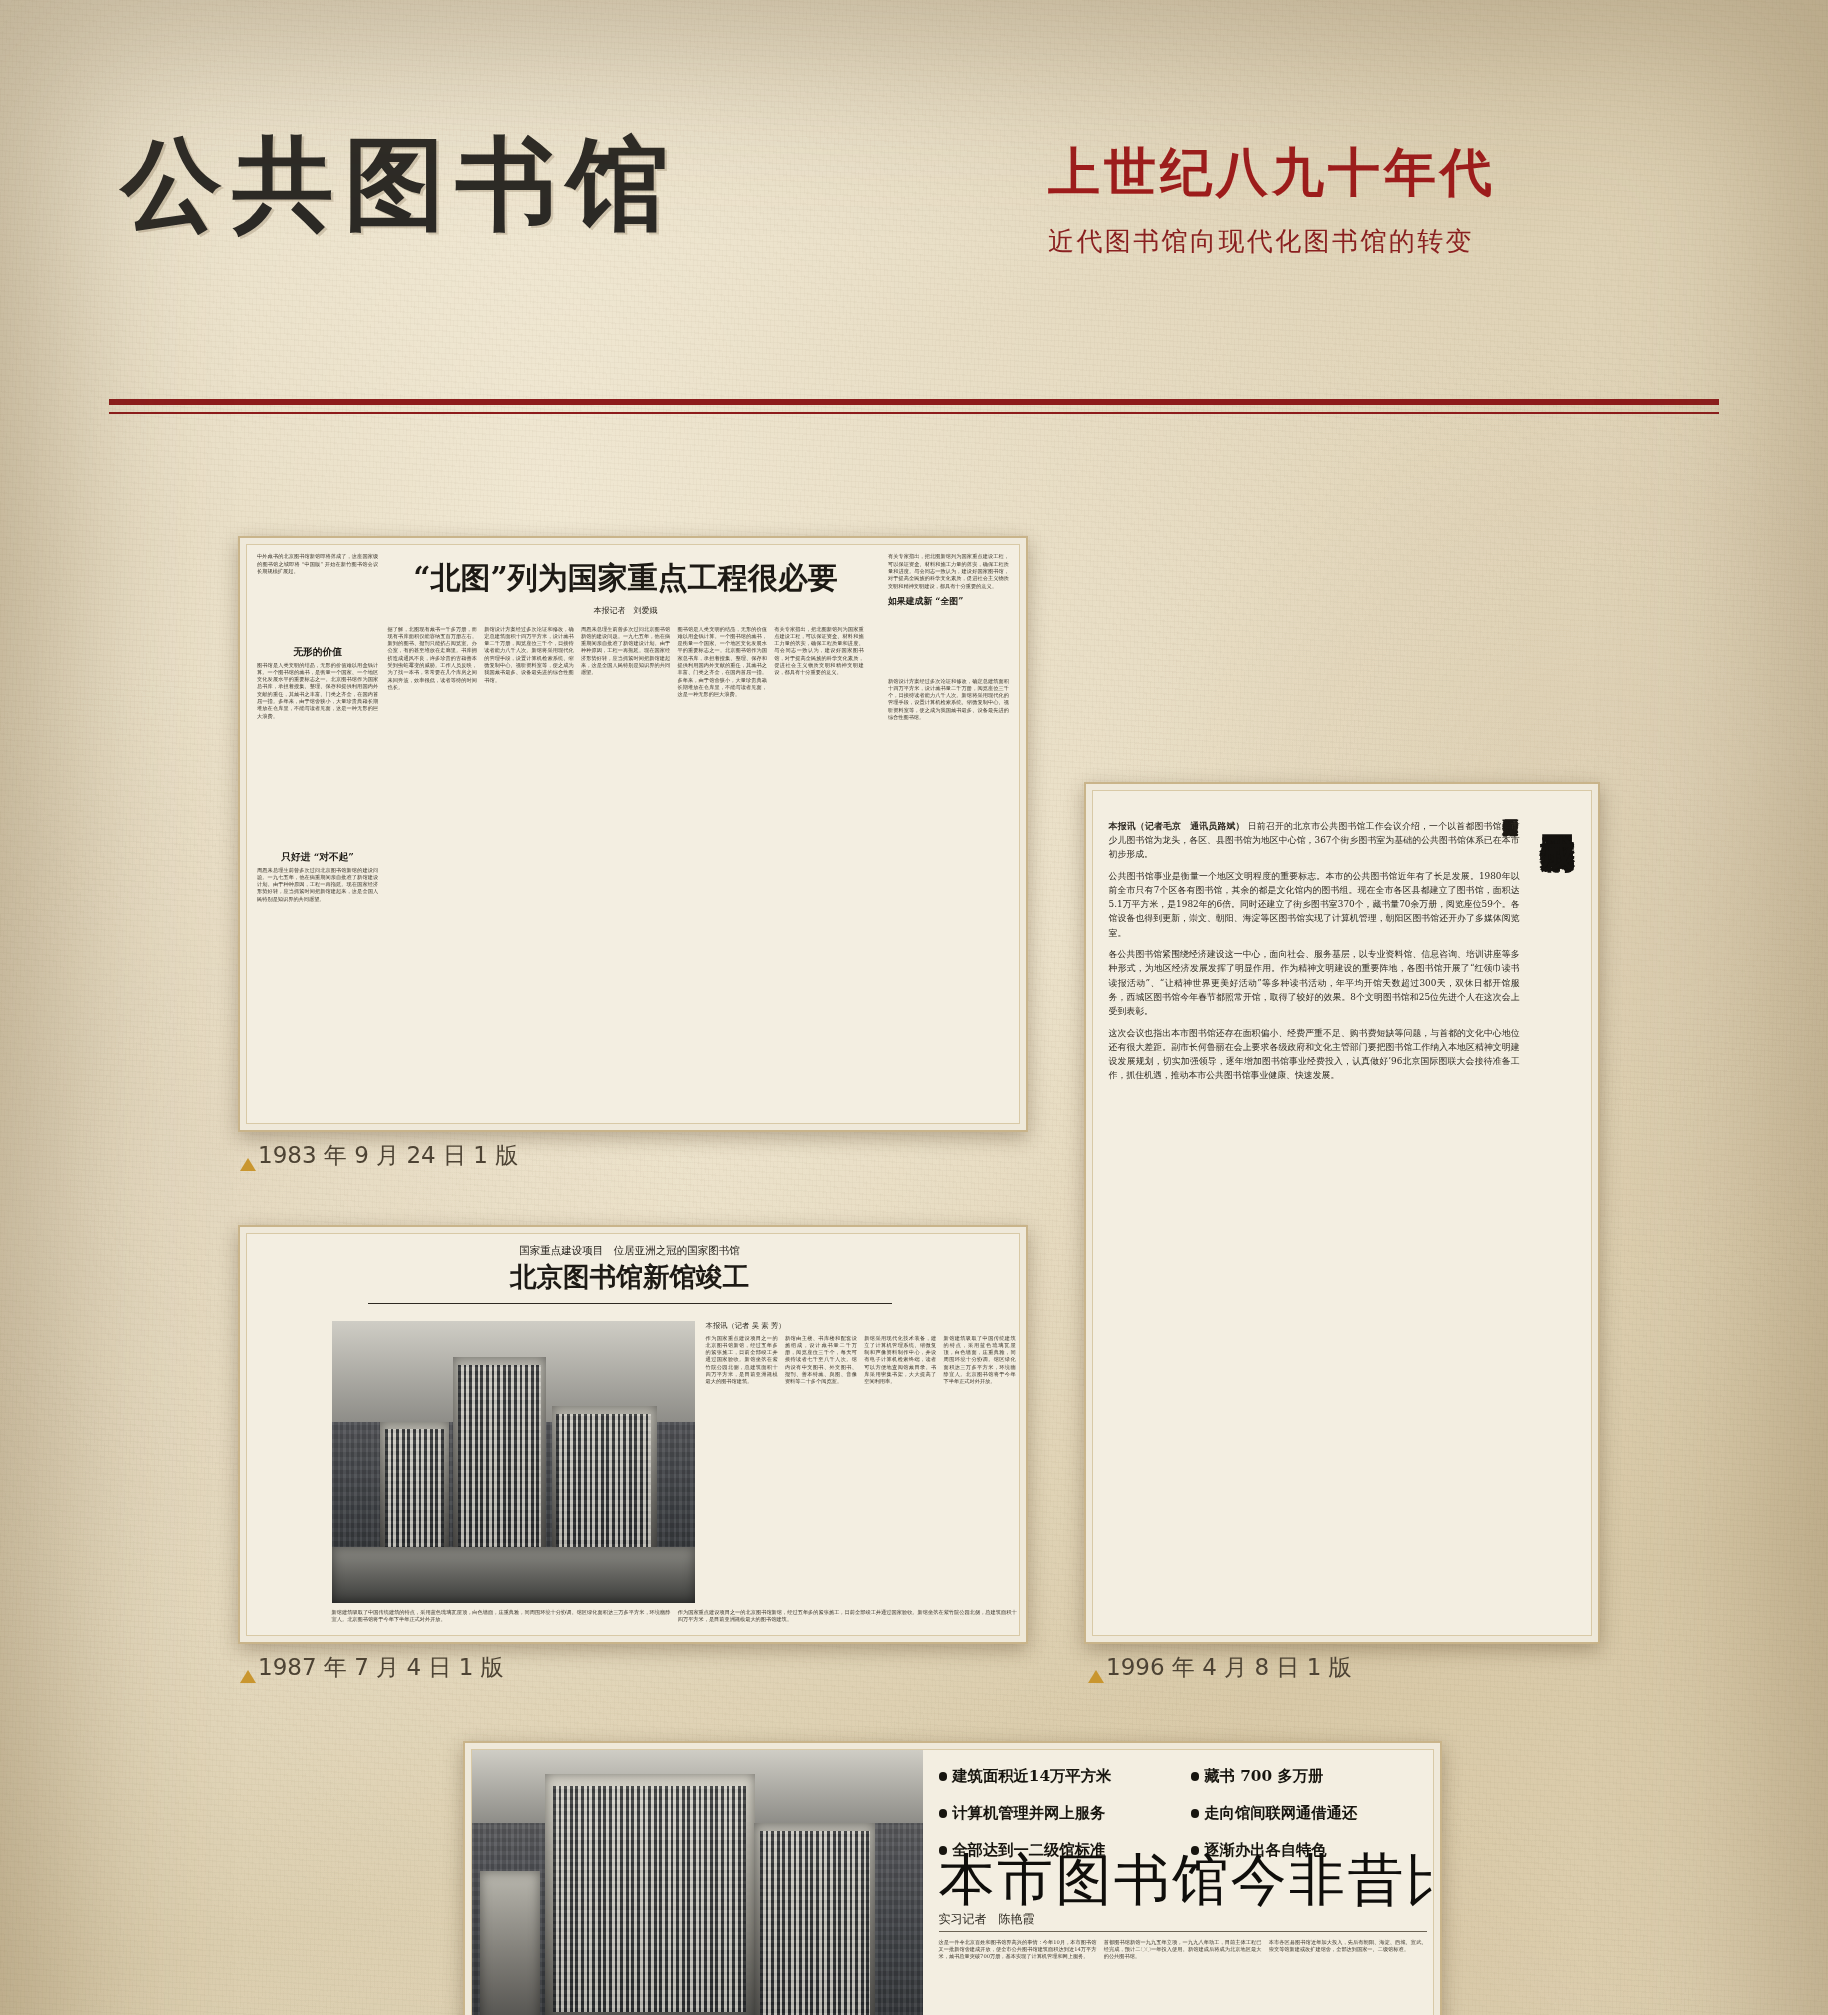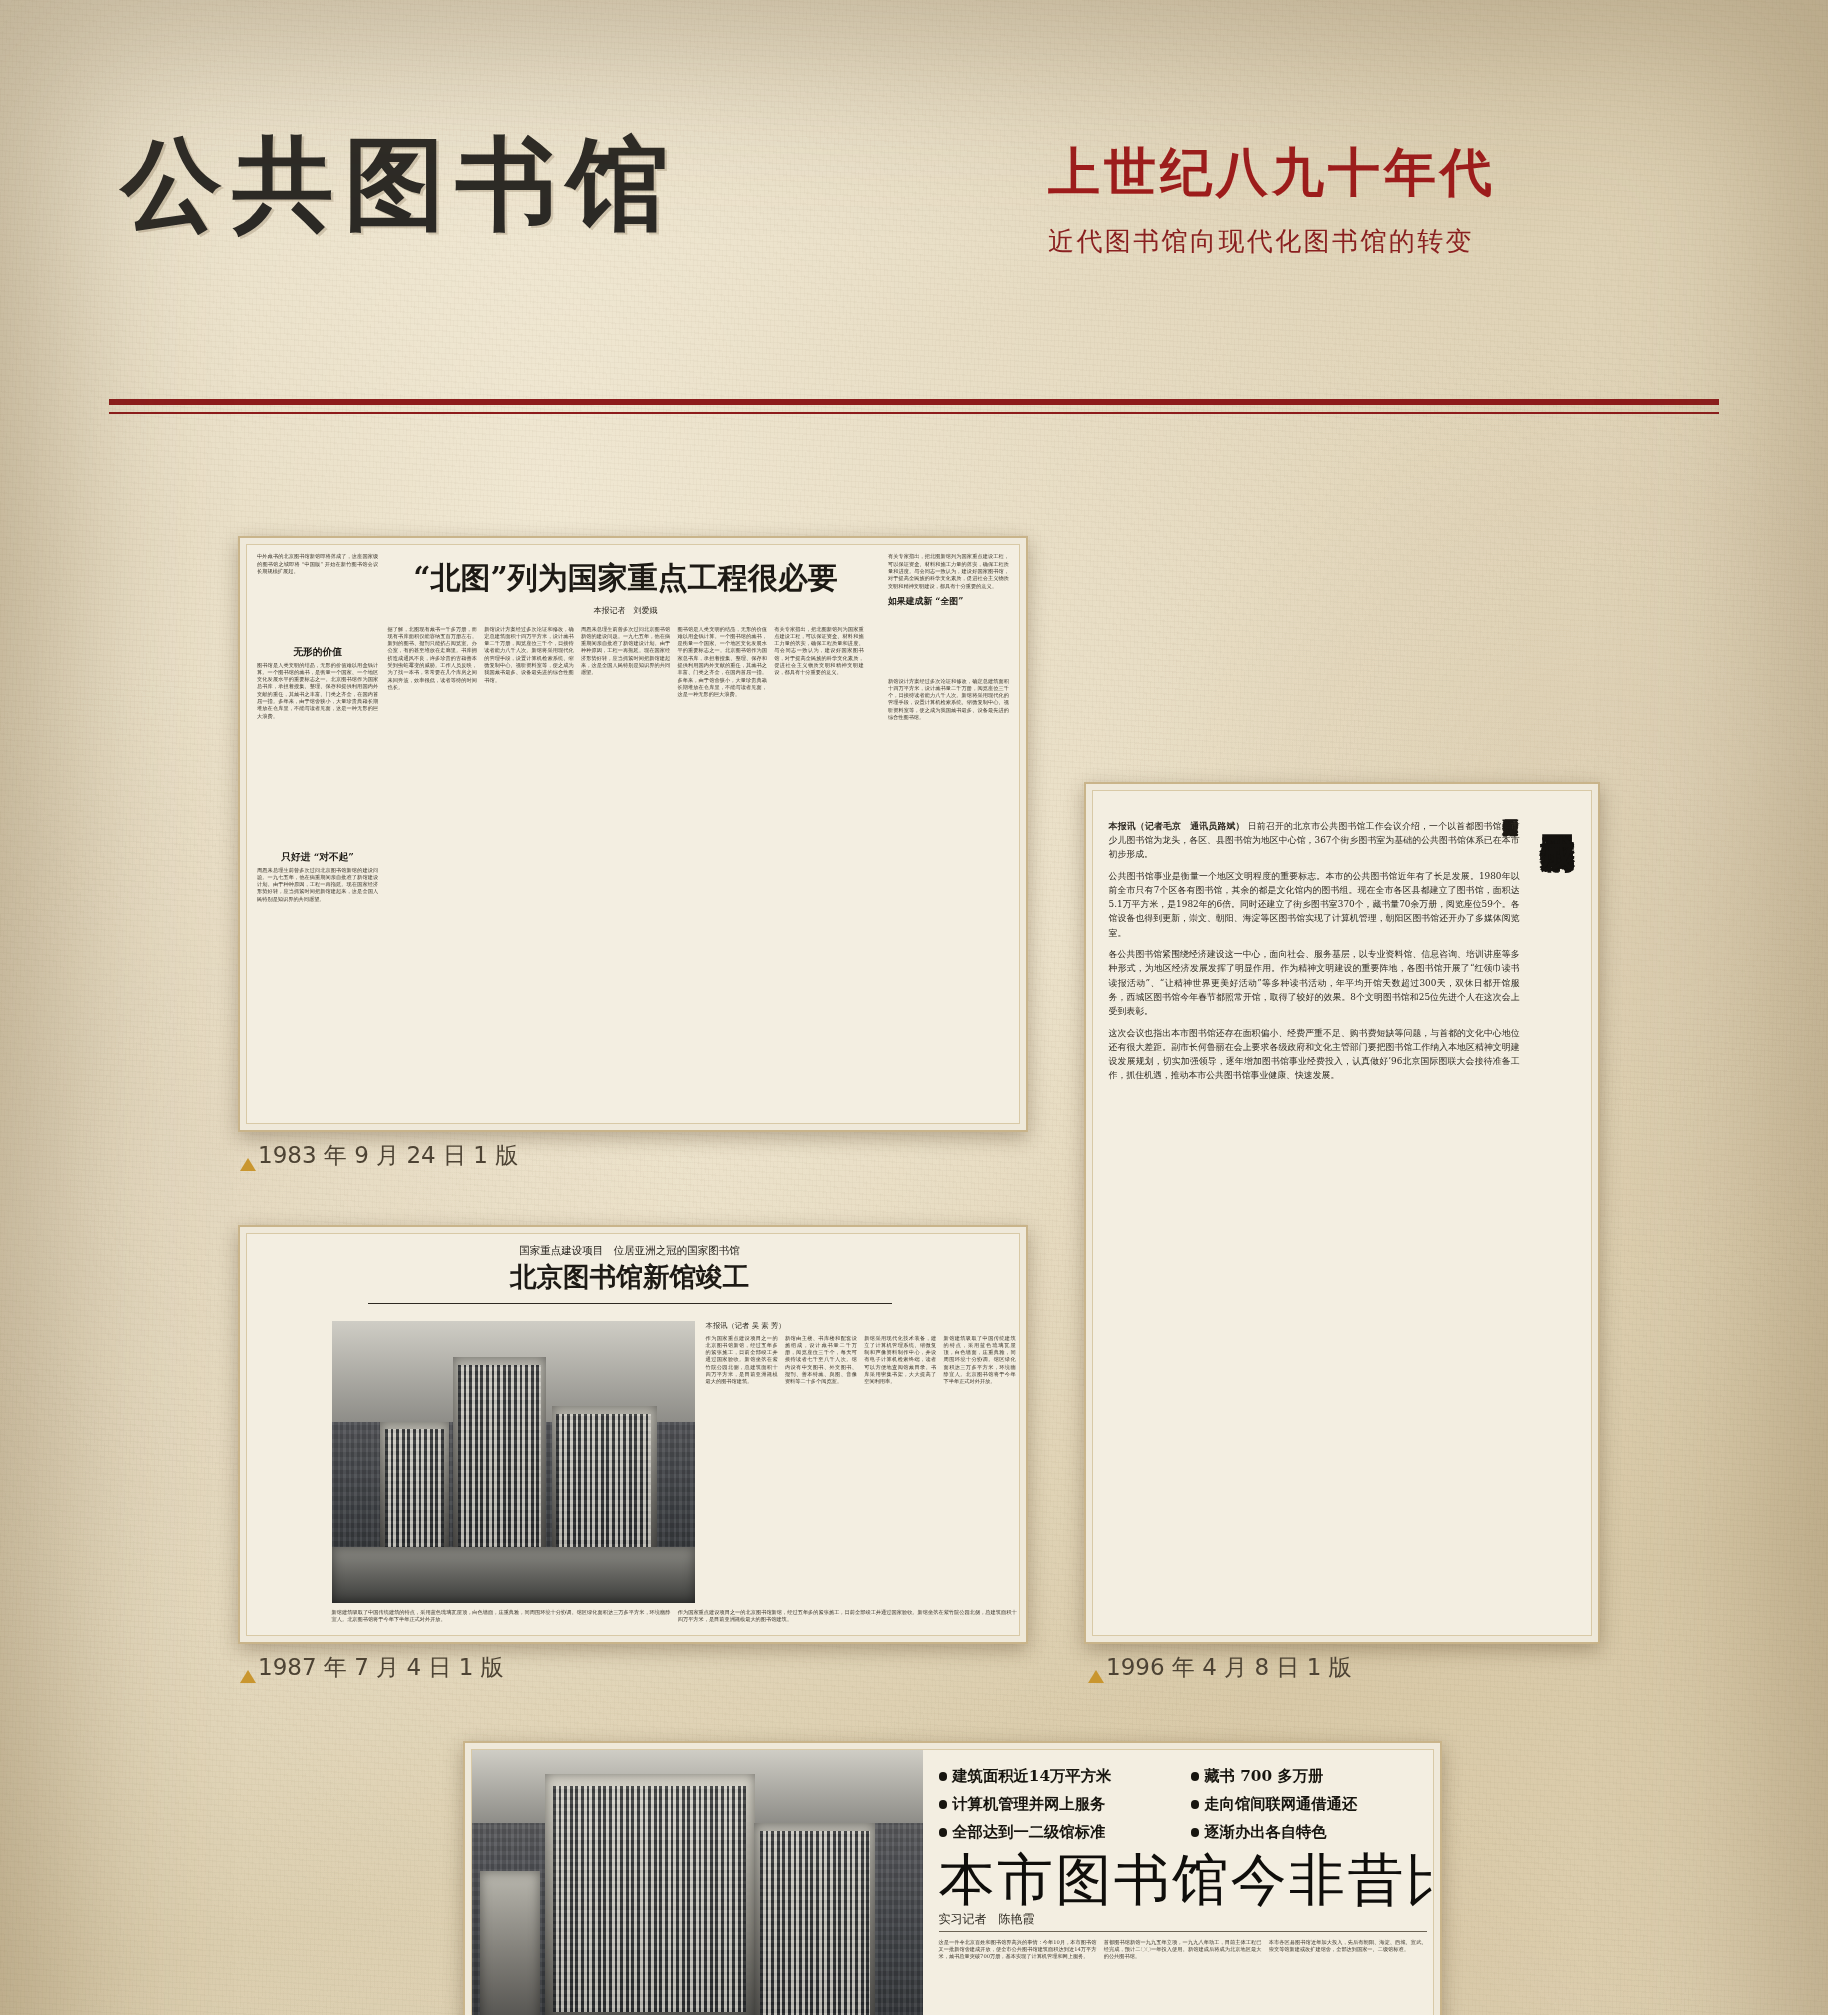--- a/index.html
+++ b/index.html
@@ -203,21 +203,21 @@
     writing-mode: vertical-rl;
     text-orientation: upright;
     font-family: "DejaVu Serif", "Liberation Serif", serif;
     color: #3a342a;
     line-height: 1.5;
   }
 
   .bullets {
     display: grid;
     grid-template-columns: 1fr 1fr;
-    gap: 7px 16px;
+    gap: 16px 16px;
   }
   .bullet {
     display: flex;
     align-items: center;
     gap: 4.8px;
     font-family: "DejaVu Serif", "Liberation Serif", serif;
     font-weight: 700;
     font-size: 15.3px;
     color: #17150f;
     white-space: nowrap;

